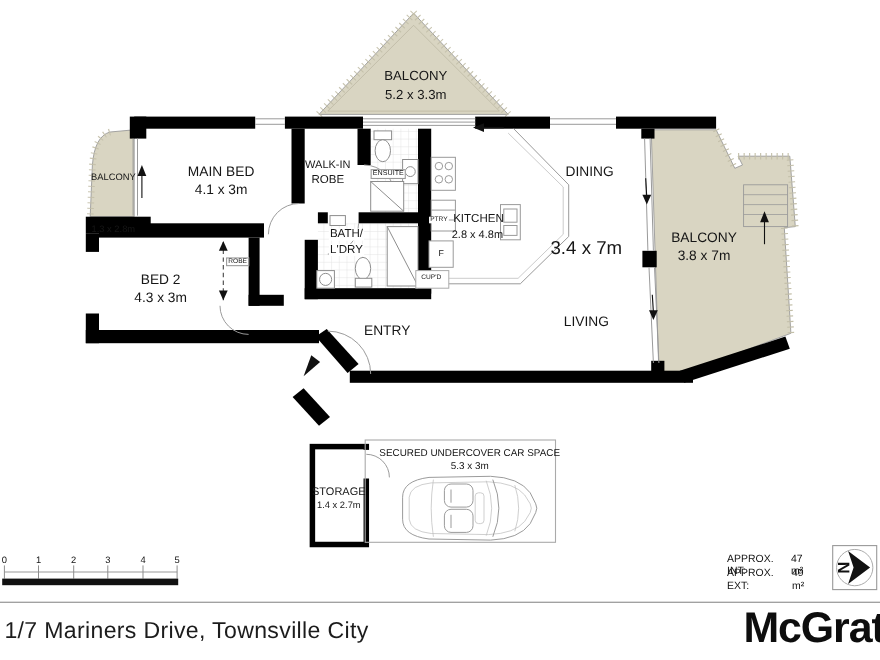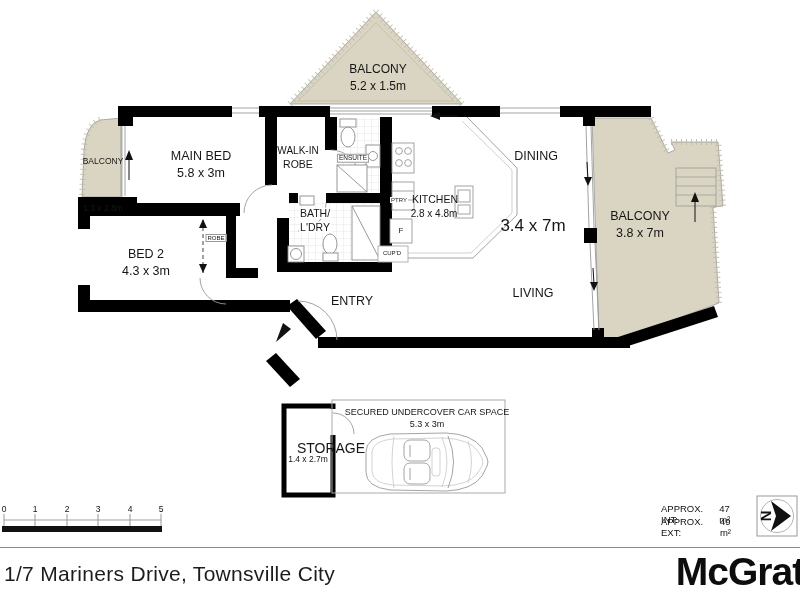--- a/index.html
+++ b/index.html
@@ -218,27 +218,27 @@
     </g>
 
     <g>
       <rect x="757" y="496" width="40" height="40" fill="#fff" stroke="#999" stroke-width="1"></rect>
       <circle cx="777" cy="516" r="16.5" fill="none" stroke="#aaa" stroke-width="0.9"></circle>
       <polygon points="771,501 791,516 771,531 776,516" fill="#111"></polygon>
     </g>
   </svg>
 
   <div class="lbl" style="left:378px;top:69px;font-size:12px;">BALCONY</div>
-  <div class="lbl" style="left:378px;top:86px;font-size:12px;">5.2 x 1.5m</div>
+  <div class="lbl" style="left:378px;top:86px;font-size:12px;">5.2 x 3.3m</div>
 
   <div class="lbl" style="left:103px;top:161px;font-size:8.5px;">BALCONY</div>
   <div class="lbl" style="left:103px;top:172px;font-size:8.5px;margin-top:36px;">1.3 x 2.8m</div>
 
   <div class="lbl" style="left:201px;top:156px;font-size:12.5px;">MAIN BED</div>
-  <div class="lbl" style="left:201px;top:173px;font-size:12.5px;">5.8 x 3m</div>
+  <div class="lbl" style="left:201px;top:173px;font-size:12.5px;">4.1 x 3m</div>
 
   <div class="lbl" style="left:298px;top:151px;font-size:10px;">WALK-IN</div>
   <div class="lbl" style="left:298px;top:164px;font-size:10.5px;">ROBE</div>
 
   <div class="lbl tag" style="left:353px;top:158px;font-size:6.5px;">ENSUITE</div>
 
   <div class="lbl tagp" style="left:315px;top:213px;font-size:10.5px;">BATH/</div>
   <div class="lbl tagp" style="left:315px;top:227px;font-size:10.5px;">L'DRY</div>
 
   <div class="lbl" style="left:146px;top:254px;font-size:12.5px;">BED 2</div>
@@ -254,21 +254,21 @@
   <div class="lbl tagp" style="left:392px;top:253px;font-size:6px;">CUP'D</div>
 
   <div class="lbl" style="left:536px;top:156px;font-size:12.5px;">DINING</div>
   <div class="lbl" style="left:533px;top:225px;font-size:17px;">3.4 x 7m</div>
   <div class="lbl" style="left:533px;top:293px;font-size:12.5px;">LIVING</div>
   <div class="lbl" style="left:352px;top:301px;font-size:12.5px;">ENTRY</div>
 
   <div class="lbl" style="left:640px;top:216px;font-size:12.5px;">BALCONY</div>
   <div class="lbl" style="left:640px;top:233px;font-size:12.5px;">3.8 x 7m</div>
 
-  <div class="lbl" style="left:308px;top:448px;font-size:14px;margin-left:23px;">STORAGE</div>
+  <div class="lbl" style="left:308px;top:448px;font-size:10px;">STORAGE</div>
   <div class="lbl" style="left:308px;top:459px;font-size:8.5px;">1.4 x 2.7m</div>
 
   <div class="lbl" style="left:427px;top:412px;font-size:9px;">SECURED UNDERCOVER CAR SPACE</div>
   <div class="lbl" style="left:427px;top:424px;font-size:9px;">5.3 x 3m</div>
 
   <div class="tick" style="left:4px;top:509px;">0</div>
   <div class="tick" style="left:35px;top:509px;">1</div>
   <div class="tick" style="left:67px;top:509px;">2</div>
   <div class="tick" style="left:98px;top:509px;">3</div>
   <div class="tick" style="left:130px;top:509px;">4</div>

